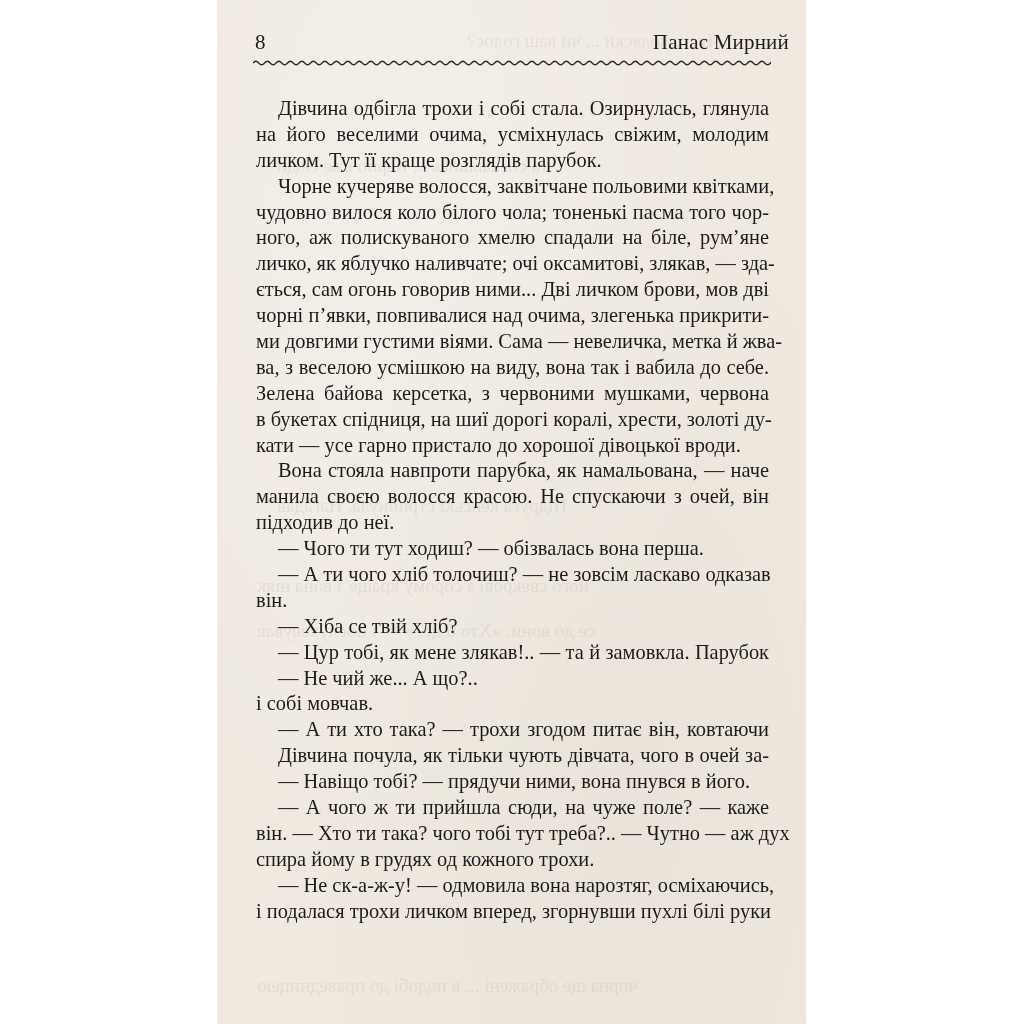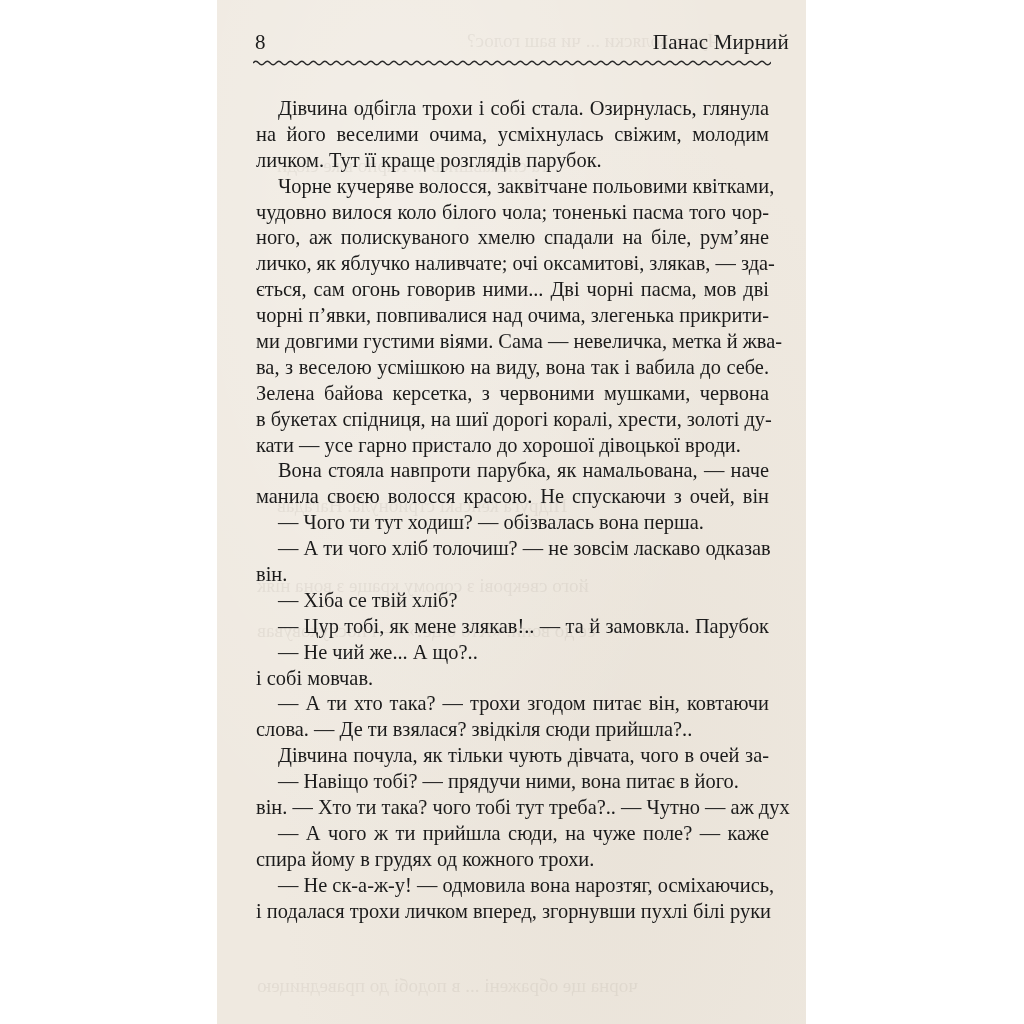--- a/index.html
+++ b/index.html
@@ -110,40 +110,40 @@
   </svg>
 
   <div class="body-text" id="body-text">
       <span class="line indent">Дівчина одбігла трохи і собі стала. Озирнулась, глянула</span>
       <span class="line">на його веселими очима, усміхнулась свіжим, молодим</span>
       <span class="line last">личком. Тут її краще розглядів парубок.</span>
       <span class="line indent">Чорне кучеряве волосся, заквітчане польовими квітками,</span>
       <span class="line">чудовно вилося коло білого чола; тоненькі пасма того чор-</span>
       <span class="line">ного, аж полискуваного хмелю спадали на біле, рум’яне</span>
       <span class="line">личко, як яблучко наливчате; очі оксамитові, злякав, — зда-</span>
-      <span class="line">ється, сам огонь говорив ними... Дві чорні пасма, мов дві</span>
+      <span class="line">ється, сам огонь говорив ними... Дві личком брови, мов дві</span>
       <span class="line">чорні п’явки, повпивалися над очима, злегенька прикрити-</span>
       <span class="line">ми довгими густими віями. Сама — невеличка, метка й жва-</span>
       <span class="line">ва, з веселою усмішкою на виду, вона так і вабила до себе.</span>
       <span class="line">Зелена байова керсетка, з червоними мушками, червона</span>
       <span class="line">в букетах спідниця, на шиї дорогі коралі, хрести, золоті ду-</span>
       <span class="line last">кати — усе гарно пристало до хорошої дівоцької вроди.</span>
       <span class="line indent">Вона стояла навпроти парубка, як намальована, — наче</span>
       <span class="line">манила своєю волосся красою. Не спускаючи з очей, він</span>
+      <span class="line last">підходив до неї.</span>
       <span class="line indent last">— Чого ти тут ходиш? — обізвалась вона перша.</span>
       <span class="line indent">— А ти чого хліб толочиш? — не зовсім ласкаво одказав</span>
       <span class="line last">він.</span>
       <span class="line indent last">— Хіба се твій хліб?</span>
       <span class="line indent">— Цур тобі, як мене злякав!.. — та й замовкла. Парубок</span>
       <span class="line indent last">— Не чий же... А що?..</span>
       <span class="line last">і собі мовчав.</span>
       <span class="line indent">— А ти хто така? — трохи згодом питає він, ковтаючи</span>
-      <span class="line last">слова. — Де ти взялася? звідкіля сюди прийшла?..</span>
       <span class="line indent">Дівчина почула, як тільки чують дівчата, чого в очей за-</span>
-      <span class="line indent last">— Навіщо тобі? — прядучи ними, вона питає в його.</span>
+      <span class="line indent last">— Навіщо тобі? — прядучи ними, вона пнувся в його.</span>
+      <span class="line indent">— А чого ж ти прийшла сюди, на чуже поле? — каже</span>
       <span class="line">він. — Хто ти така? чого тобі тут треба?.. — Чутно — аж дух</span>
-      <span class="line indent">— А чого ж ти прийшла сюди, на чуже поле? — каже</span>
       <span class="line last">спира йому в грудях од кожного трохи.</span>
       <span class="line indent">— Не ск-а-ж-у! — одмовила вона нарозтяг, осміхаючись,</span>
       <span class="line">і подалася трохи личком вперед, згорнувши пухлі білі руки</span>
     </div>
 
 </div>
 
 </body></html>

